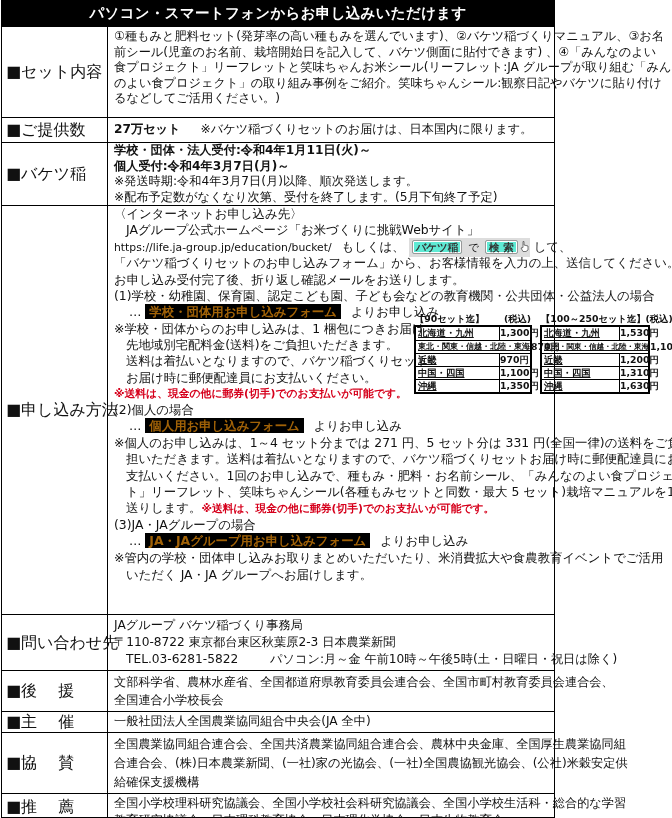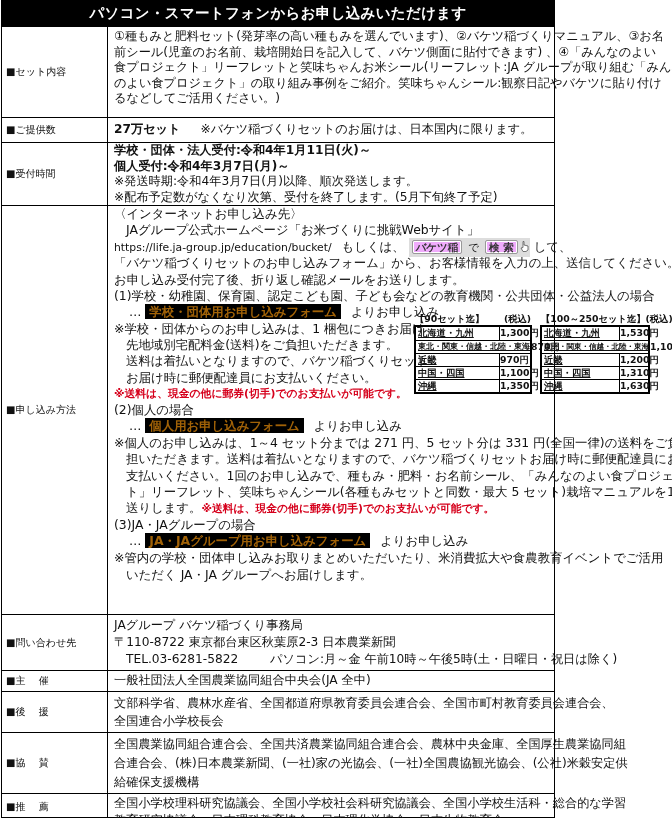--- a/index.html
+++ b/index.html
@@ -2,29 +2,29 @@
 <html><head>
 <meta charset="utf-8">
 <style>
   * { box-sizing: border-box; margin: 0; padding: 0; }
   html, body { width: 672px; height: 818px; background: #fff; overflow: hidden; }
   body { font-family: "DejaVu Sans", "Liberation Sans", sans-serif; color: #111; font-size: 12.2px; line-height: 15.6px; }
   .sheet { position: absolute; left: 1px; top: 0; width: 554px; height: 818px; border: 1.5px solid #000; }
   .header { height: 25px; background: #000; color: #fff; font-weight: bold; font-size: 14.5px; text-align: center; line-height: 25px; letter-spacing: 0.3px; }
   .row { display: flex; border-top: 1.2px solid #000; }
   .row:first-of-type { border-top: none; }
-  .label { width: 106px; flex: 0 0 106px; border-right: 1.2px solid #000; display: flex; align-items: center; padding-left: 4px; font-size: 10px; white-space: pre; }
+  .label { width: 106px; flex: 0 0 106px; border-right: 1.2px solid #000; display: flex; align-items: center; padding-left: 4px; font-size: 16px; white-space: pre; }
   .content { flex: 1; padding: 1px 4px 1px 6px; }
   .line { white-space: nowrap; overflow: visible; }
   .bold { font-weight: bold; }
   .red { color: #d6001c; font-size: 10.8px; font-weight: bold; }
   .indent1 { padding-left: 12px; }
   .indent2 { padding-left: 15px; }
   .form-btn { display: inline-block; background: #000; color: #a16207; font-weight: bold; padding: 0 4px; margin-right: 6px; line-height: 15px; }
-  .searchbox { display: inline-block; border: 1px solid #999; background: #f0abfc; padding: 0 3px; margin: 0 2px; font-size: 10.5px; line-height: 12px; border-radius: 2px; font-weight: bold; color: #333; box-shadow: inset 0 0 0 1px #fff; }
+  .searchbox { display: inline-block; border: 1px solid #999; background: #5eead4; padding: 0 3px; margin: 0 2px; font-size: 10.5px; line-height: 12px; border-radius: 2px; font-weight: bold; color: #333; box-shadow: inset 0 0 0 1px #fff; }
   .search-wrap { display: inline-block; background: #ddd; padding: 1px 10px 1px 1px; position: relative; }
   .cursor-icon { position: absolute; right: 1px; top: 3px; width: 9px; height: 11px; }
   .url { font-size: 10.8px; }
   .fee-area { position: relative; }
   .fee-tables { position: absolute; left: 312px; top: -2px; display: flex; gap: 8px; }
   .fee-table { font-size: 9.3px; line-height: 12px; font-weight: bold; }
   .fee-head { display: flex; justify-content: space-between; padding: 0 1px; height: 14px; align-items: flex-end; }
   .fee-grid { border: 2px solid #000; }
   .fee-row { display: flex; border-top: 1px solid #000; height: 13px; }
   .fee-row:first-child { border-top: none; }
@@ -53,21 +53,21 @@
 
   <div class="row" style="height:25px;">
     <div class="label">■ご提供数</div>
     <div class="content" style="display:flex;align-items:center;">
       <span class="bold" style="margin-right:20px;">27万セット</span>
       <span>※バケツ稲づくりセットのお届けは、日本国内に限ります。</span>
     </div>
   </div>
 
   <div class="row" style="height:63px;">
-    <div class="label">■受付時間</div>
+    <div class="label">■バケツ稲</div>
     <div class="content" style="padding-top:0;">
       <div class="line bold">学校・団体・法人受付:令和4年1月11日(火)～</div>
       <div class="line bold">個人受付:令和4年3月7日(月)～</div>
       <div class="line">※発送時期:令和4年3月7日(月)以降、順次発送します。</div>
       <div class="line">※配布予定数がなくなり次第、受付を終了します。(5月下旬終了予定)</div>
     </div>
   </div>
 
   <div class="row" style="height:409px;">
     <div class="label">■申し込み方法</div>
@@ -188,32 +188,32 @@
     <div class="content" style="padding-top:2px;line-height:17px;">
       <div class="line">JAグループ  バケツ稲づくり事務局</div>
       <div class="line">〒110-8722  東京都台東区秋葉原2-3  日本農業新聞</div>
       <div class="line indent1">
         <span>TEL.03-6281-5822</span>
         <span style="margin-left:28px;">パソコン:月～金  午前10時～午後5時(土・日曜日・祝日は除く)</span>
       </div>
     </div>
   </div>
 
-  <div class="row" style="height:21px;">
-    <div class="label">■主　 催</div>
-    <div class="content" style="display:flex;align-items:center;">
-      <span>一般社団法人全国農業協同組合中央会(JA 全中)</span>
-    </div>
-  </div>
-
   <div class="row" style="height:41px;">
     <div class="label">■後　 援</div>
     <div class="content" style="padding-top:2px;line-height:18px;">
       <div class="line">文部科学省、農林水産省、全国都道府県教育委員会連合会、全国市町村教育委員会連合会、</div>
       <div class="line">全国連合小学校長会</div>
+    </div>
+  </div>
+
+  <div class="row" style="height:21px;">
+    <div class="label">■主　 催</div>
+    <div class="content" style="display:flex;align-items:center;">
+      <span>一般社団法人全国農業協同組合中央会(JA 全中)</span>
     </div>
   </div>
 
   <div class="row" style="height:61px;">
     <div class="label">■協　 賛</div>
     <div class="content" style="padding-top:2px;line-height:19px;">
       <div class="line">全国農業協同組合連合会、全国共済農業協同組合連合会、農林中央金庫、全国厚生農業協同組</div>
       <div class="line">合連合会、(株)日本農業新聞、(一社)家の光協会、(一社)全国農協観光協会、(公社)米穀安定供</div>
       <div class="line">給確保支援機構</div>
     </div>

